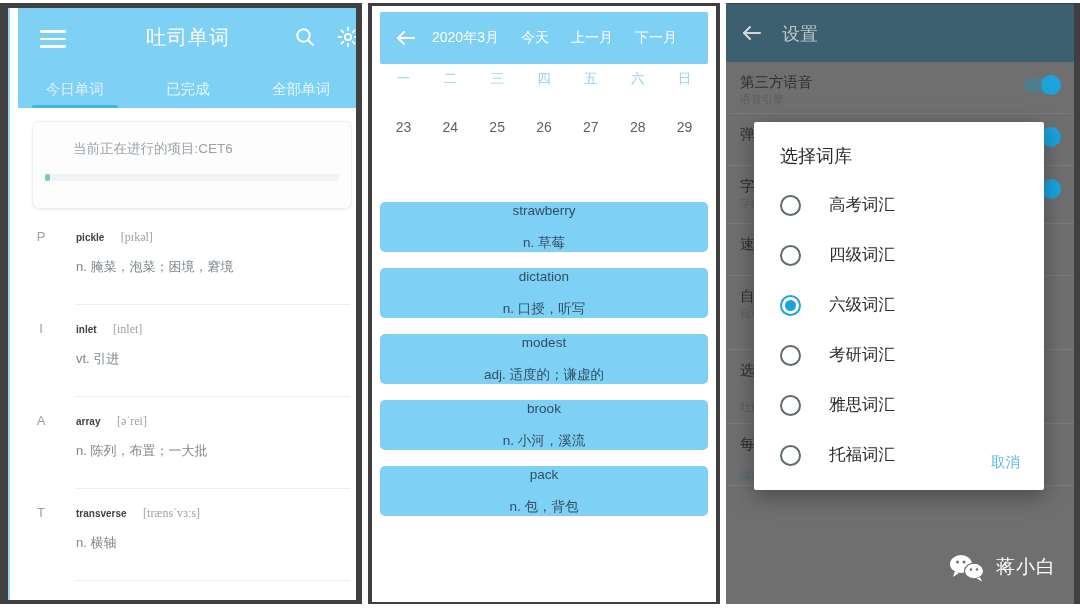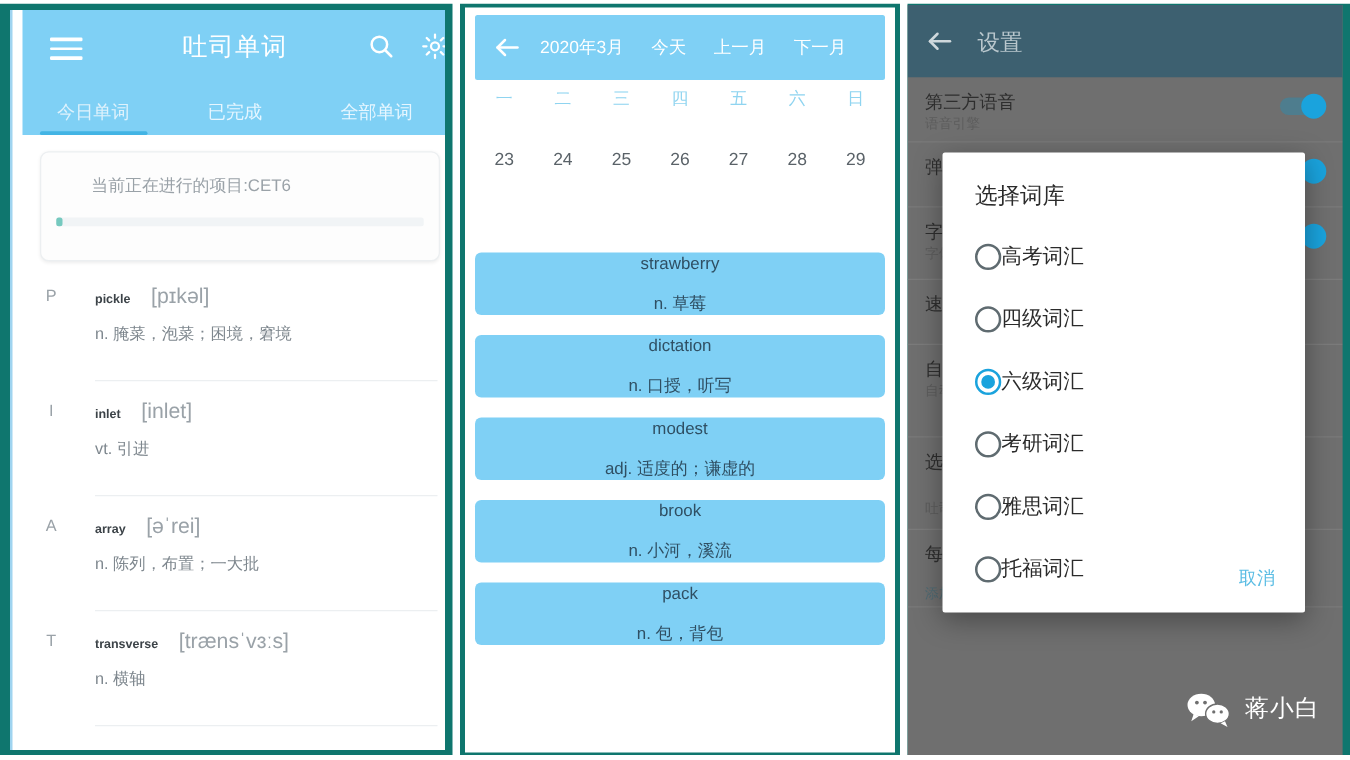--- a/index.html
+++ b/index.html
@@ -14,21 +14,21 @@
     width: 1080px; height: 608px;
     background: #ffffff;
   }
 
   
   .panel {
     position: absolute;
     top: 0;
     height: 608px;
     overflow: hidden;
-    background: #0f766e;
+    background: #404040;
   }
 
   
   #panel-left { left: 0px; width: 362px; }
   #panel-left .device {
     position: absolute;
     left: 8px; top: 8px;
     width: 348px; height: 592px;
     background: #ffffff;
     border-left: 2px solid #9fd4f0;
@@ -136,21 +136,21 @@
     color: #9aa2a8; font-size: 13px;
   }
   .word-head {
     position: absolute; left: 0; top: 14px;
     white-space: nowrap;
   }
   .word-en {
     font-size: 10px; font-weight: bold; color: #3c4348;
   }
   .word-ipa {
-    font-size: 17px; color: #9aa2a8; margin-left: 12px;
+    font-size: 12px; color: #9aa2a8; margin-left: 12px; font-family: Liberation Serif, serif;
   }
   .word-def {
     position: absolute; left: 0; top: 45px;
     font-size: 13px; color: #7e878e;
     white-space: nowrap;
   }
 
   
   #panel-mid { left: 368px; width: 352px; }
   #panel-mid .device {
@@ -312,20 +312,21 @@
     border: 2px solid #5f6b70;
     display: flex; align-items: center; justify-content: center;
     flex: none;
   }
   .radio-row.selected .radio-outer { border-color: #1aa3dd; }
   .radio-inner {
     width: 11px; height: 11px; border-radius: 50%;
     background: #1aa3dd;
   }
   .radio-label {
+    margin-left: 28px;
     font-size: 16.5px; color: #2b2b2b;
   }
   .dialog-cancel {
     position: absolute; right: 24px; bottom: 18px;
     color: #5bbde4; font-size: 14.5px;
   }
 
   
   .watermark {
     position: absolute;

